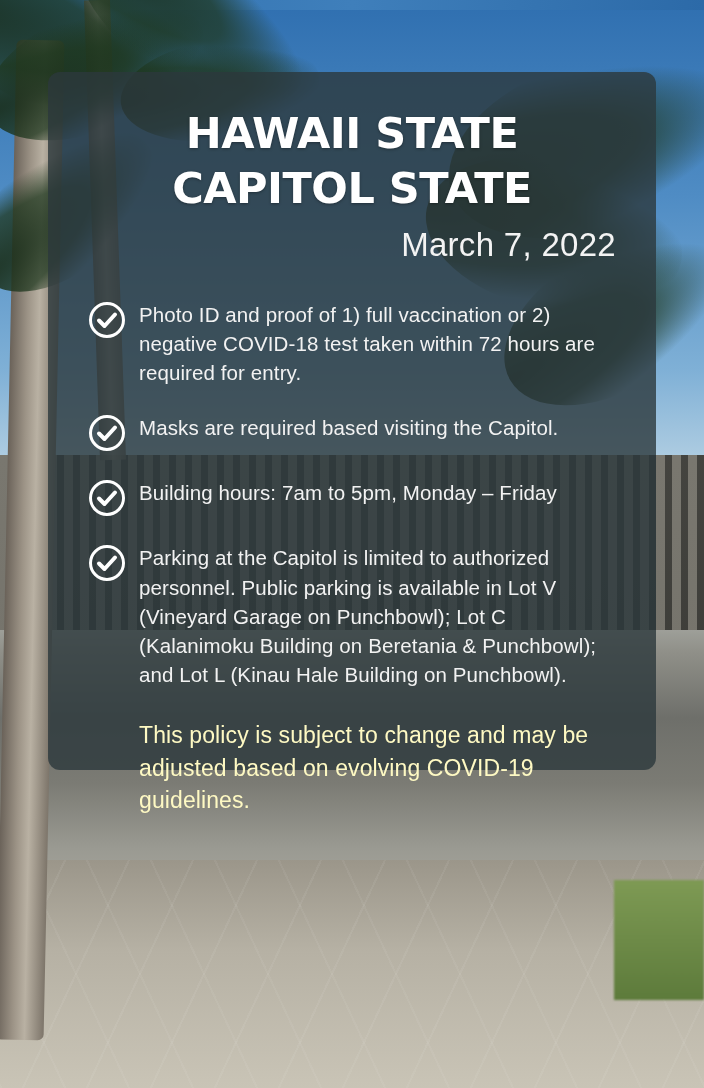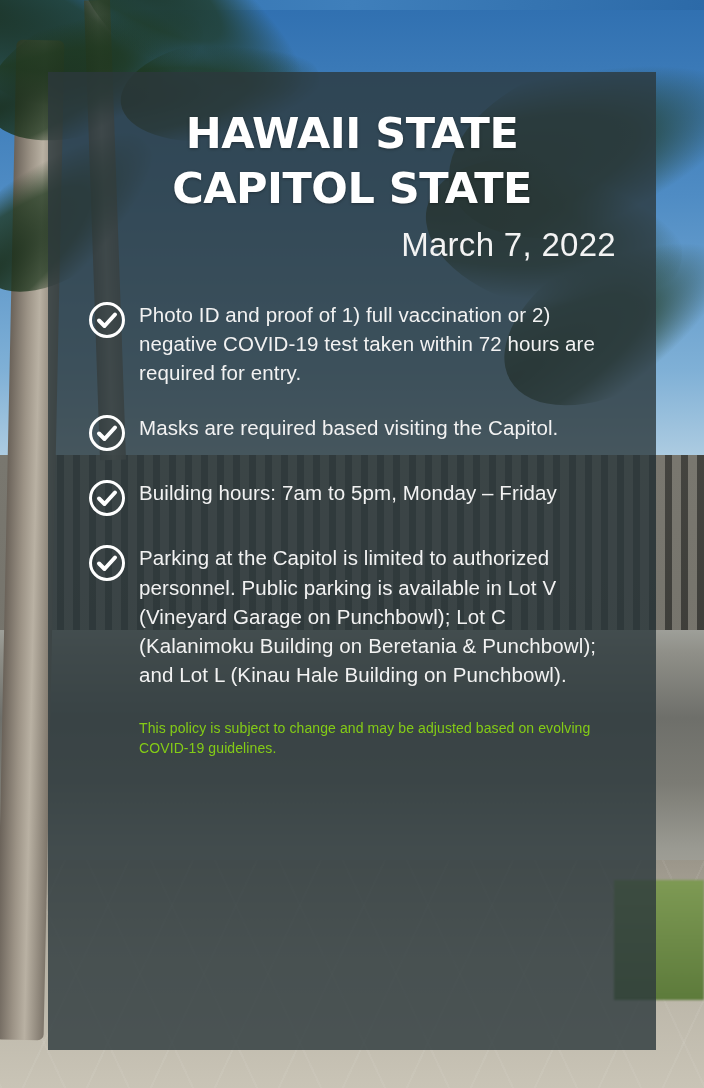--- a/index.html
+++ b/index.html
@@ -111,25 +111,26 @@
     height: 10px;
     background: linear-gradient(90deg, #2e6fae 0%, #3f7fbb 50%, #2c6aa8 100%);
   }
 
   
   .panel {
     position: absolute;
     left: 48px;
     top: 72px;
     width: 608px;
-    height: 978px;
+    height: 698px;
     background: rgba(44, 56, 60, 0.80);
     box-sizing: border-box;
     padding: 34px 40px 0 40px;
     color: #ffffff;
+    border-radius: 12px;
   }
 
   .title {
     font-family: "DejaVu Sans", sans-serif;
     font-weight: bold;
     font-size: 43px;
     letter-spacing: -0.5px;
     text-align: center;
     line-height: 1.28;
     margin: 0;
@@ -161,23 +162,23 @@
     margin-top: 1px;
   }
   .check svg { display: block; }
   .item-text {
     font-size: 20.5px;
     line-height: 1.42;
     color: #f2f2f2;
     letter-spacing: 0.1px;
   }
   .note {
-    font-size: 14px;
+    font-size: 23px;
     line-height: 1.42;
-    color: #84cc16;
+    color: #fef9c3;
     margin: 30px 0 0 51px;
     letter-spacing: 0.1px;
   }
 </style>
 </head>
 <body>
 
 <div class="poster">
 
   <div class="bg">
@@ -209,21 +210,21 @@
 
     <div class="items">
 
       <div class="item">
         <span class="check">
           <svg width="38" height="38" viewBox="0 0 38 38">
             <circle cx="19" cy="19" r="16.5" fill="none" stroke="#ffffff" stroke-width="3"></circle>
             <path d="M11 19.5 L16.5 25 L27 13.5" fill="none" stroke="#ffffff" stroke-width="4" stroke-linecap="round" stroke-linejoin="round"></path>
           </svg>
         </span>
-        <span class="item-text">Photo ID and proof of 1) full vaccination or 2) negative COVID-19 test taken within 72 hours are required for entry.</span>
+        <span class="item-text">Photo ID and proof of 1) full vaccination or 2) negative COVID-18 test taken within 72 hours are required for entry.</span>
       </div>
 
       <div class="item">
         <span class="check">
           <svg width="38" height="38" viewBox="0 0 38 38">
             <circle cx="19" cy="19" r="16.5" fill="none" stroke="#ffffff" stroke-width="3"></circle>
             <path d="M11 19.5 L16.5 25 L27 13.5" fill="none" stroke="#ffffff" stroke-width="4" stroke-linecap="round" stroke-linejoin="round"></path>
           </svg>
         </span>
         <span class="item-text">Masks are required based visiting the Capitol.</span>

